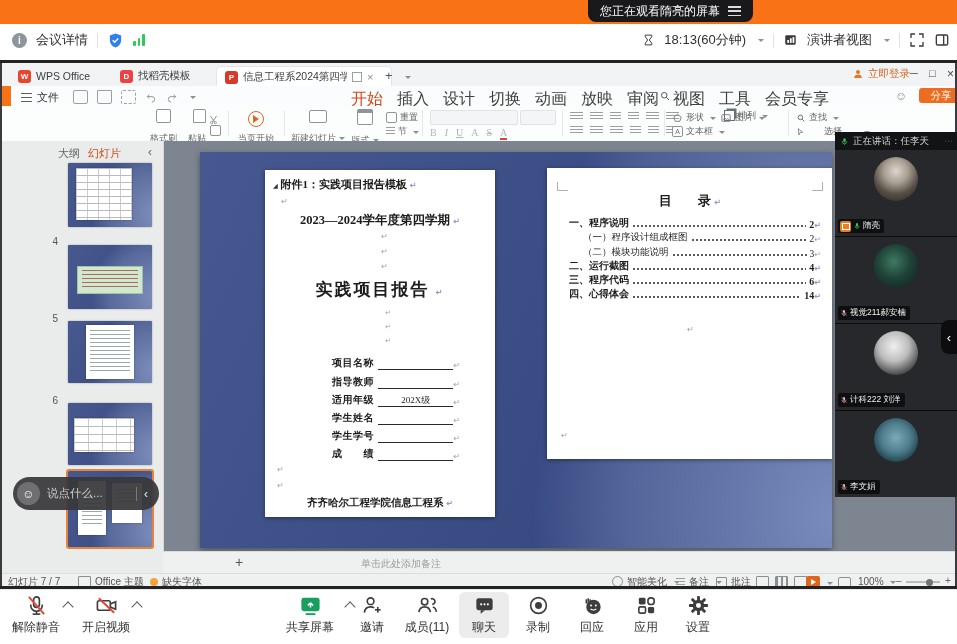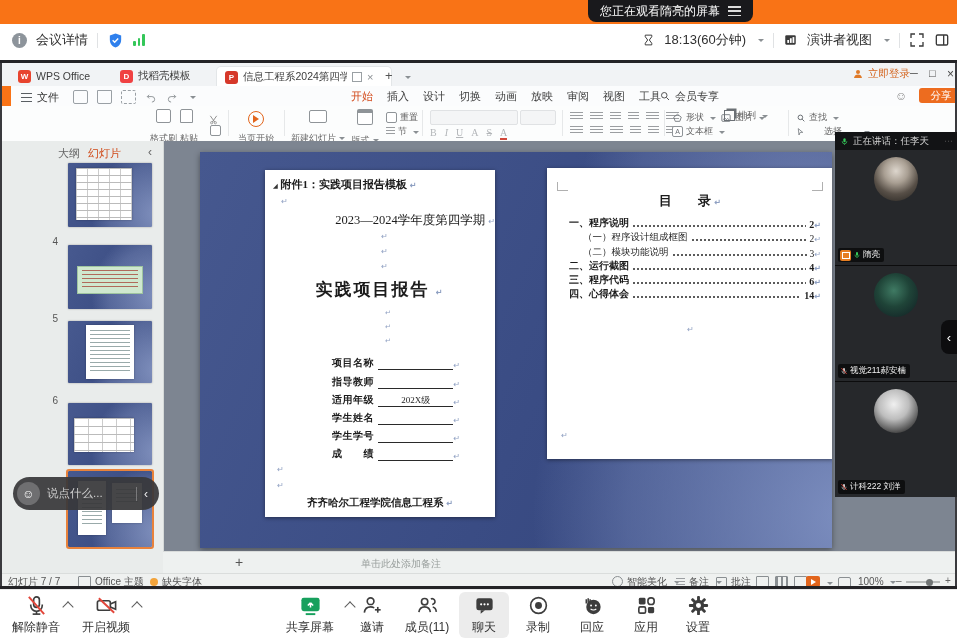--- a/index.html
+++ b/index.html
@@ -24,21 +24,21 @@
   .fr-bot{left:0;top:586px;width:957px;height:3px;background:#232326;z-index:8}
   .fr-l{left:0;top:63px;width:2px;height:523px;background:#3a3a3e;z-index:8}
   .fr-r{left:955px;top:63px;width:2px;height:523px;background:#3a3a3e;z-index:8}
   
   .wtitle{left:2px;top:63px;width:953px;height:23px;background:#f1f3f5}
   .wtab{position:absolute;top:3px;height:20px;display:flex;align-items:center;gap:5px;padding:0 8px;font-size:10.5px;color:#3c3c3c}
   .wtab.active{background:#fff;border:1px solid #e3e6e8;border-bottom:none;border-radius:5px 5px 0 0}
   .lg{width:13px;height:13px;border-radius:3px;color:#fff;font-size:8px;font-weight:bold;display:flex;align-items:center;justify-content:center}
   .boxo{width:8px;height:8px;border:1px solid #9aa0a4}
   .wmenu{left:11px;top:86px;width:953px;height:20px;background:#fbfcfd}
-  .menus{position:absolute;left:340px;top:3px;display:flex;gap:14px;font-size:11px;color:#3f3f3f}
+  .menus{position:absolute;left:340px;top:3px;display:flex;gap:14px;font-size:16px;color:#3f3f3f}
   .menus span{cursor:default}
   .mact{color:#d2491a;border-bottom:2px solid #d2491a;padding-bottom:2px}
   .mico{width:13px;height:12px;border:1px solid #9aa0a5;border-radius:2px}
   .ribbon{left:2px;top:106px;width:953px;height:35px;background:#fcfdfd;border-bottom:1px solid #e7e9ea}
   .rlab{font-size:9px;color:#666;white-space:nowrap}
   .rvd{position:absolute;top:4px;width:1px;height:26px;background:#e6e8e9}
   .ric{border:1px solid #8f9498;border-radius:2px;background:#fff}
   .lns{height:9px;background:repeating-linear-gradient(to bottom,#9b9ea1 0 1px,transparent 1px 3px)}
   .fbox{background:#f4f5f6;border:1px solid #e0e2e4;border-radius:2px}
   .dletters{font-size:10px;color:#b3b6b9;letter-spacing:0;display:flex;gap:8px;font-family:"Liberation Serif",serif}
@@ -218,21 +218,21 @@
     <div class="abs" style="left:908px;top:2px;width:44px;height:15px;background:#ed6c1f;border-radius:3px;color:#fff;font-size:10.5px;display:flex;align-items:center;justify-content:center">
       <span>分享</span>
     </div>
   </div>
 
   <div class="abs ribbon">
     <div class="abs" style="left:148px;top:3px;width:26px;text-align:center">
       <span class="ric" style="display:inline-block;width:13px;height:12px"></span><br>
       <span class="rlab">格式刷</span>
     </div>
-    <div class="abs" style="left:178px;top:3px;width:26px;text-align:left">
+    <div class="abs" style="left:178px;top:3px;width:26px;text-align:right">
       <span class="ric" style="display:inline-block;width:11px;height:12px;border-radius:2px 2px 0 0"></span><br>
       <span class="rlab">粘贴</span><span class="cr"></span>
     </div>
     <div class="abs" style="left:206px;top:5px"><svg width="11" height="11" viewBox="0 0 24 24">
           <path d="M5 4l10 14M19 4L9 18" stroke="#888" stroke-width="2" fill="none"></path>
           <circle cx="8" cy="19" r="2.5" fill="none" stroke="#888" stroke-width="1.6"></circle>
           <circle cx="16" cy="19" r="2.5" fill="none" stroke="#888" stroke-width="1.6"></circle>
         </svg></div>
     <div class="abs ric" style="left:208px;top:19px;width:9px;height:9px"></div>
     <div class="rvd" style="left:226px"></div>
@@ -336,21 +336,21 @@
 
   <div class="abs slide">
 
     <div class="page" style="left:65px;top:18px;width:230px;height:347px">
       <div style="position:absolute;left:8px;top:7px;font-size:11px;font-weight:bold;white-space:nowrap">
         <span style="font-size:6px;color:#333">◢</span>
         <span>附件1：实践项目报告模板</span>
         <span class="pc">↵</span>
       </div>
       <span class="pc" style="position:absolute;left:16px;top:28px">↵</span>
-      <div style="position:absolute;left:0;top:42px;width:100%;text-align:right;font-size:12.5px;font-weight:normal">
+      <div style="position:absolute;left:0;top:42px;width:100%;text-align:center;font-size:12.5px;font-weight:bold">
         <span>2023—2024学年度第四学期</span>
         <span class="pc">↵</span>
       </div>
       <span class="pc" style="position:absolute;left:116px;top:63px">↵</span>
       <span class="pc" style="position:absolute;left:116px;top:78px">↵</span>
       <span class="pc" style="position:absolute;left:116px;top:93px">↵</span>
       <div style="position:absolute;left:0;top:108px;width:100%;text-align:center;font-size:17px;font-weight:bold;letter-spacing:2px">
         <span>实践项目报告</span>
         <span class="pc">↵</span>
       </div>
@@ -680,20 +680,32 @@
         <div class="vlabel">
           <svg width="8" height="8" viewBox="0 0 24 24">
               <rect x="9" y="3" width="6" height="11" rx="3" fill="#c9c9c9"></rect>
               <path d="M6 11v1a6 6 0 0 0 12 0v-1" fill="none" stroke="#c9c9c9" stroke-width="2"></path>
               <line x1="12" y1="18" x2="12" y2="21" stroke="#c9c9c9" stroke-width="2"></line>
               <line x1="4" y1="3" x2="20" y2="21" stroke="#e2463a" stroke-width="2.4"></line>
             </svg>
           <span>计科222 刘洋</span>
         </div>
       </div>
+      <div class="vtile">
+        <div class="avatar" style="background:radial-gradient(circle at 50% 45%, #7fa8b5 0%, #4d7d8c 45%, #1d3a44 80%, #101d22 100%)"></div>
+        <div class="vlabel">
+          <svg width="8" height="8" viewBox="0 0 24 24">
+              <rect x="9" y="3" width="6" height="11" rx="3" fill="#c9c9c9"></rect>
+              <path d="M6 11v1a6 6 0 0 0 12 0v-1" fill="none" stroke="#c9c9c9" stroke-width="2"></path>
+              <line x1="12" y1="18" x2="12" y2="21" stroke="#c9c9c9" stroke-width="2"></line>
+              <line x1="4" y1="3" x2="20" y2="21" stroke="#e2463a" stroke-width="2.4"></line>
+            </svg>
+          <span>李文娟</span>
+        </div>
+      </div>
     </div>
   </div>
   <div class="abs handle">
     <span>‹</span>
   </div>
 
   <div class="abs covl">
     <span class="face">☺</span>
     <span class="ph">说点什么...</span>
     <span class="d"></span>

